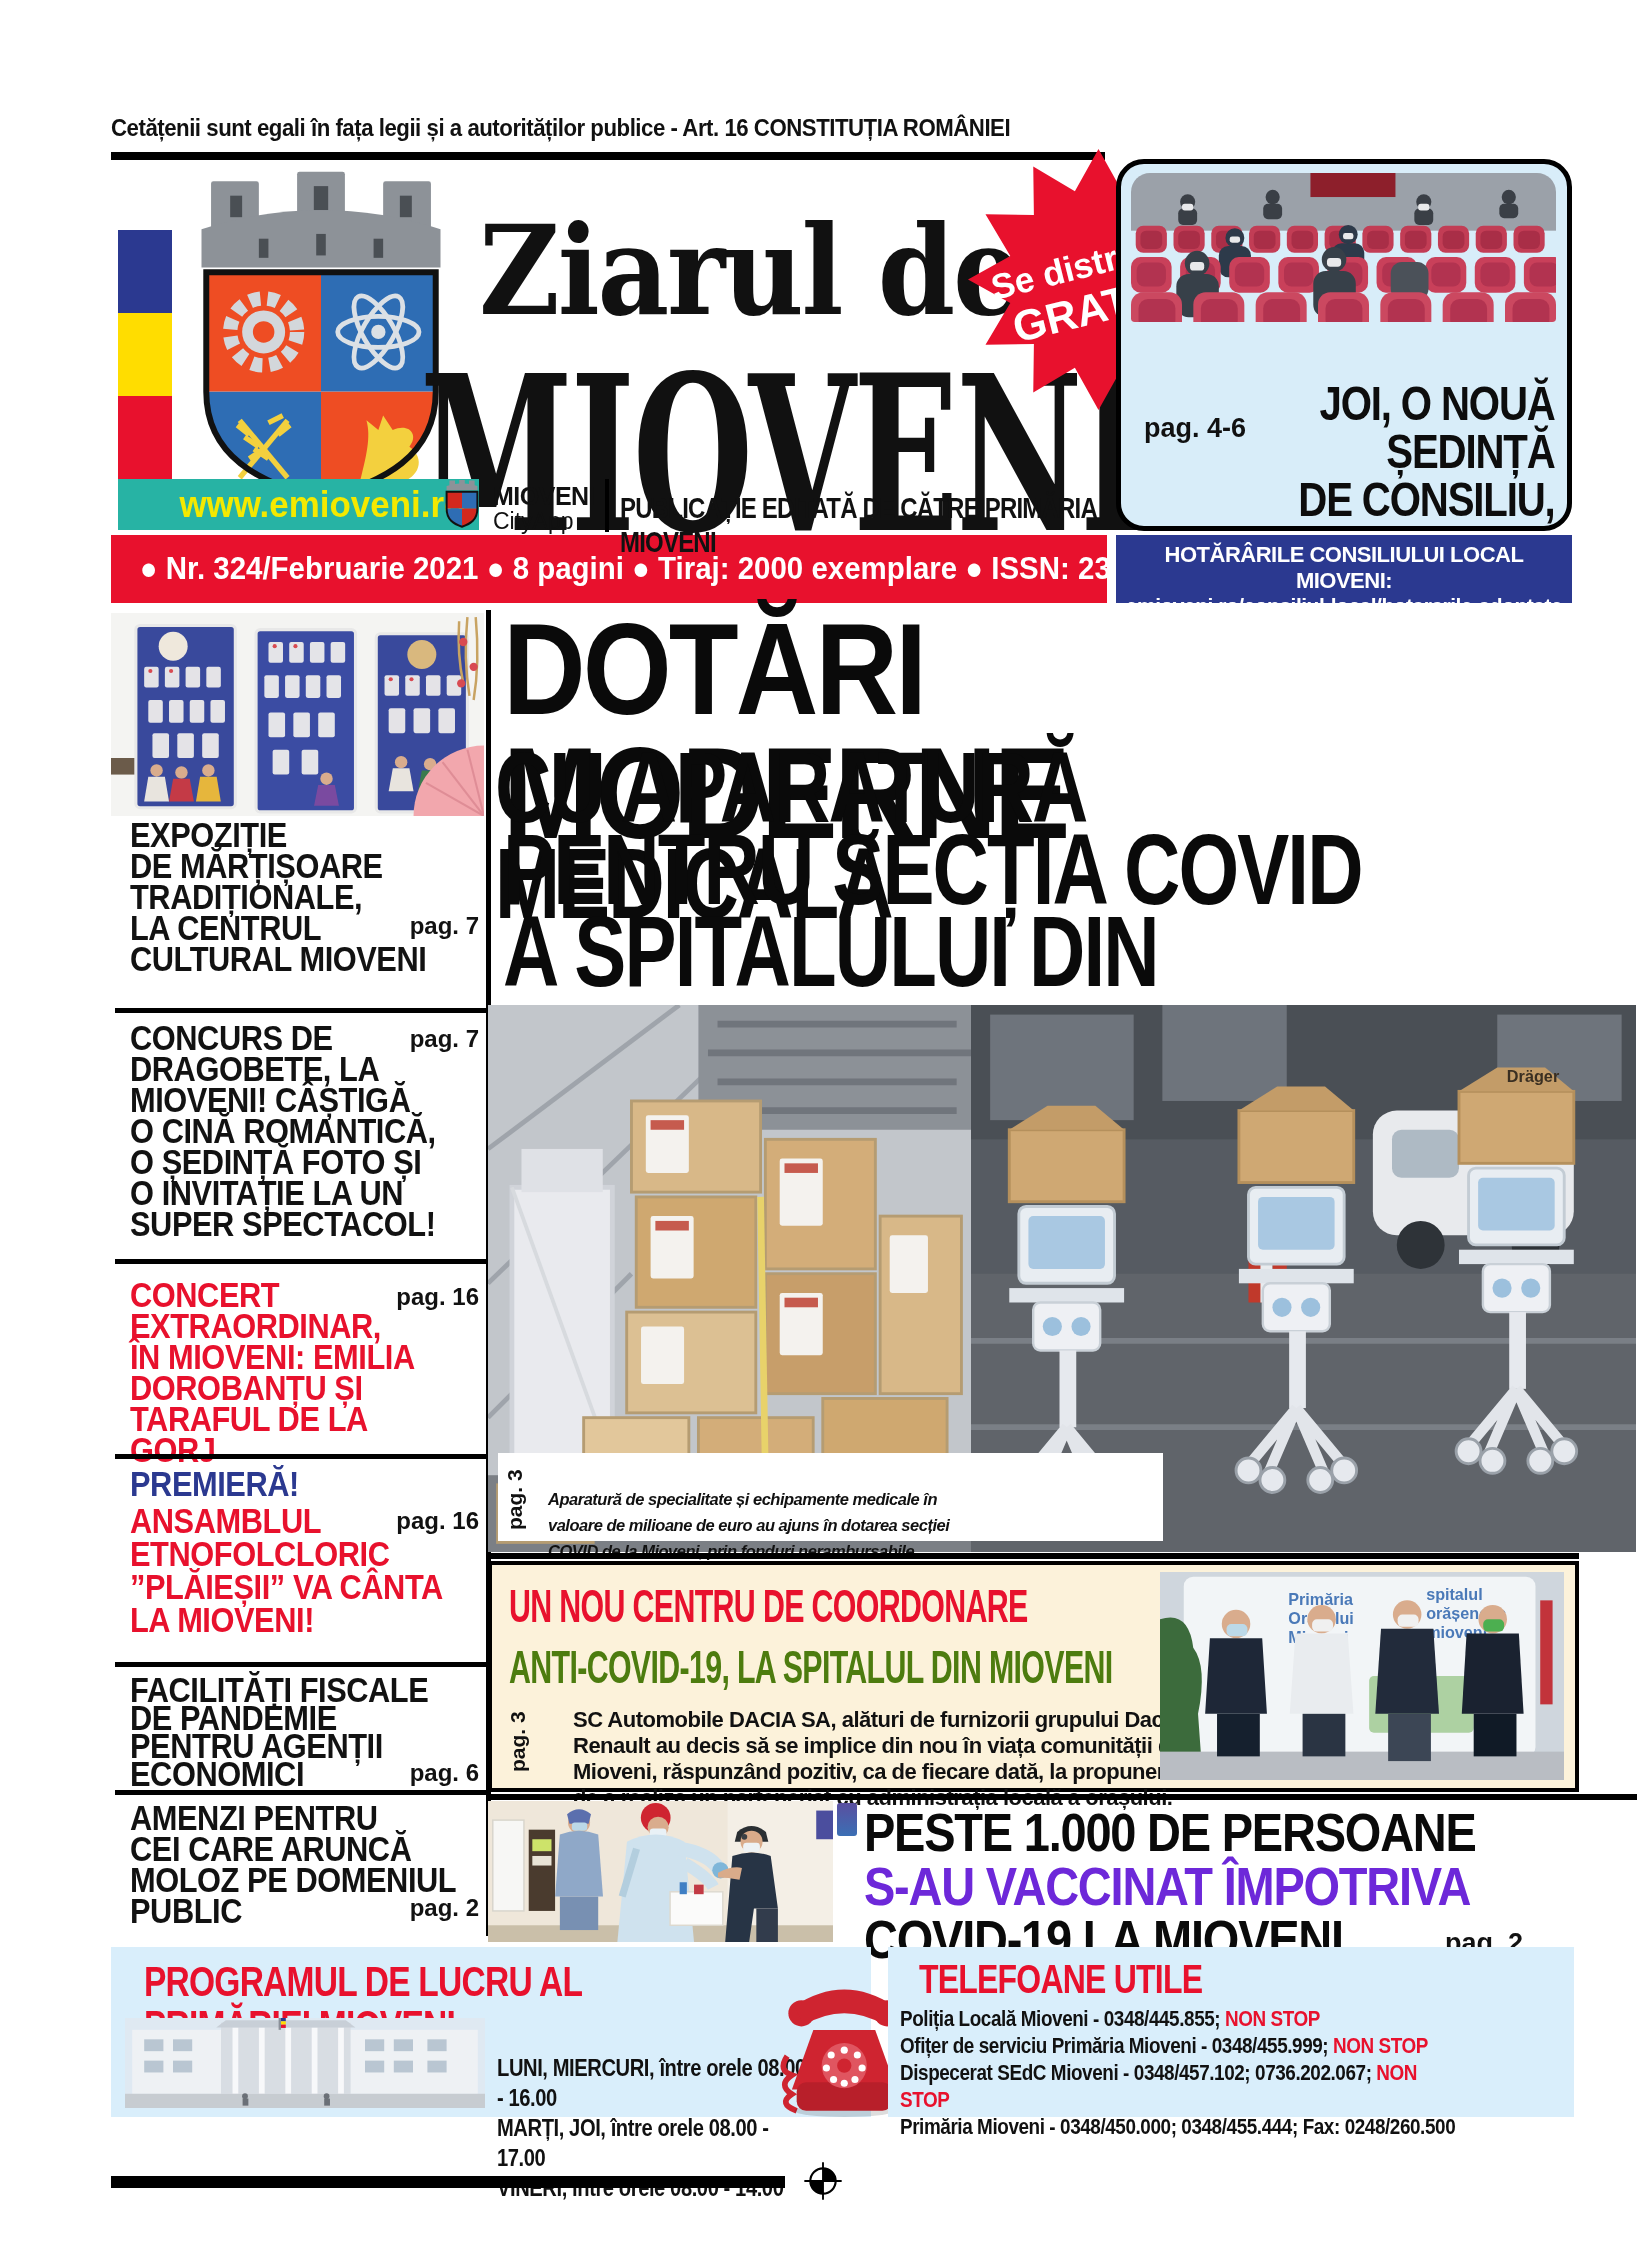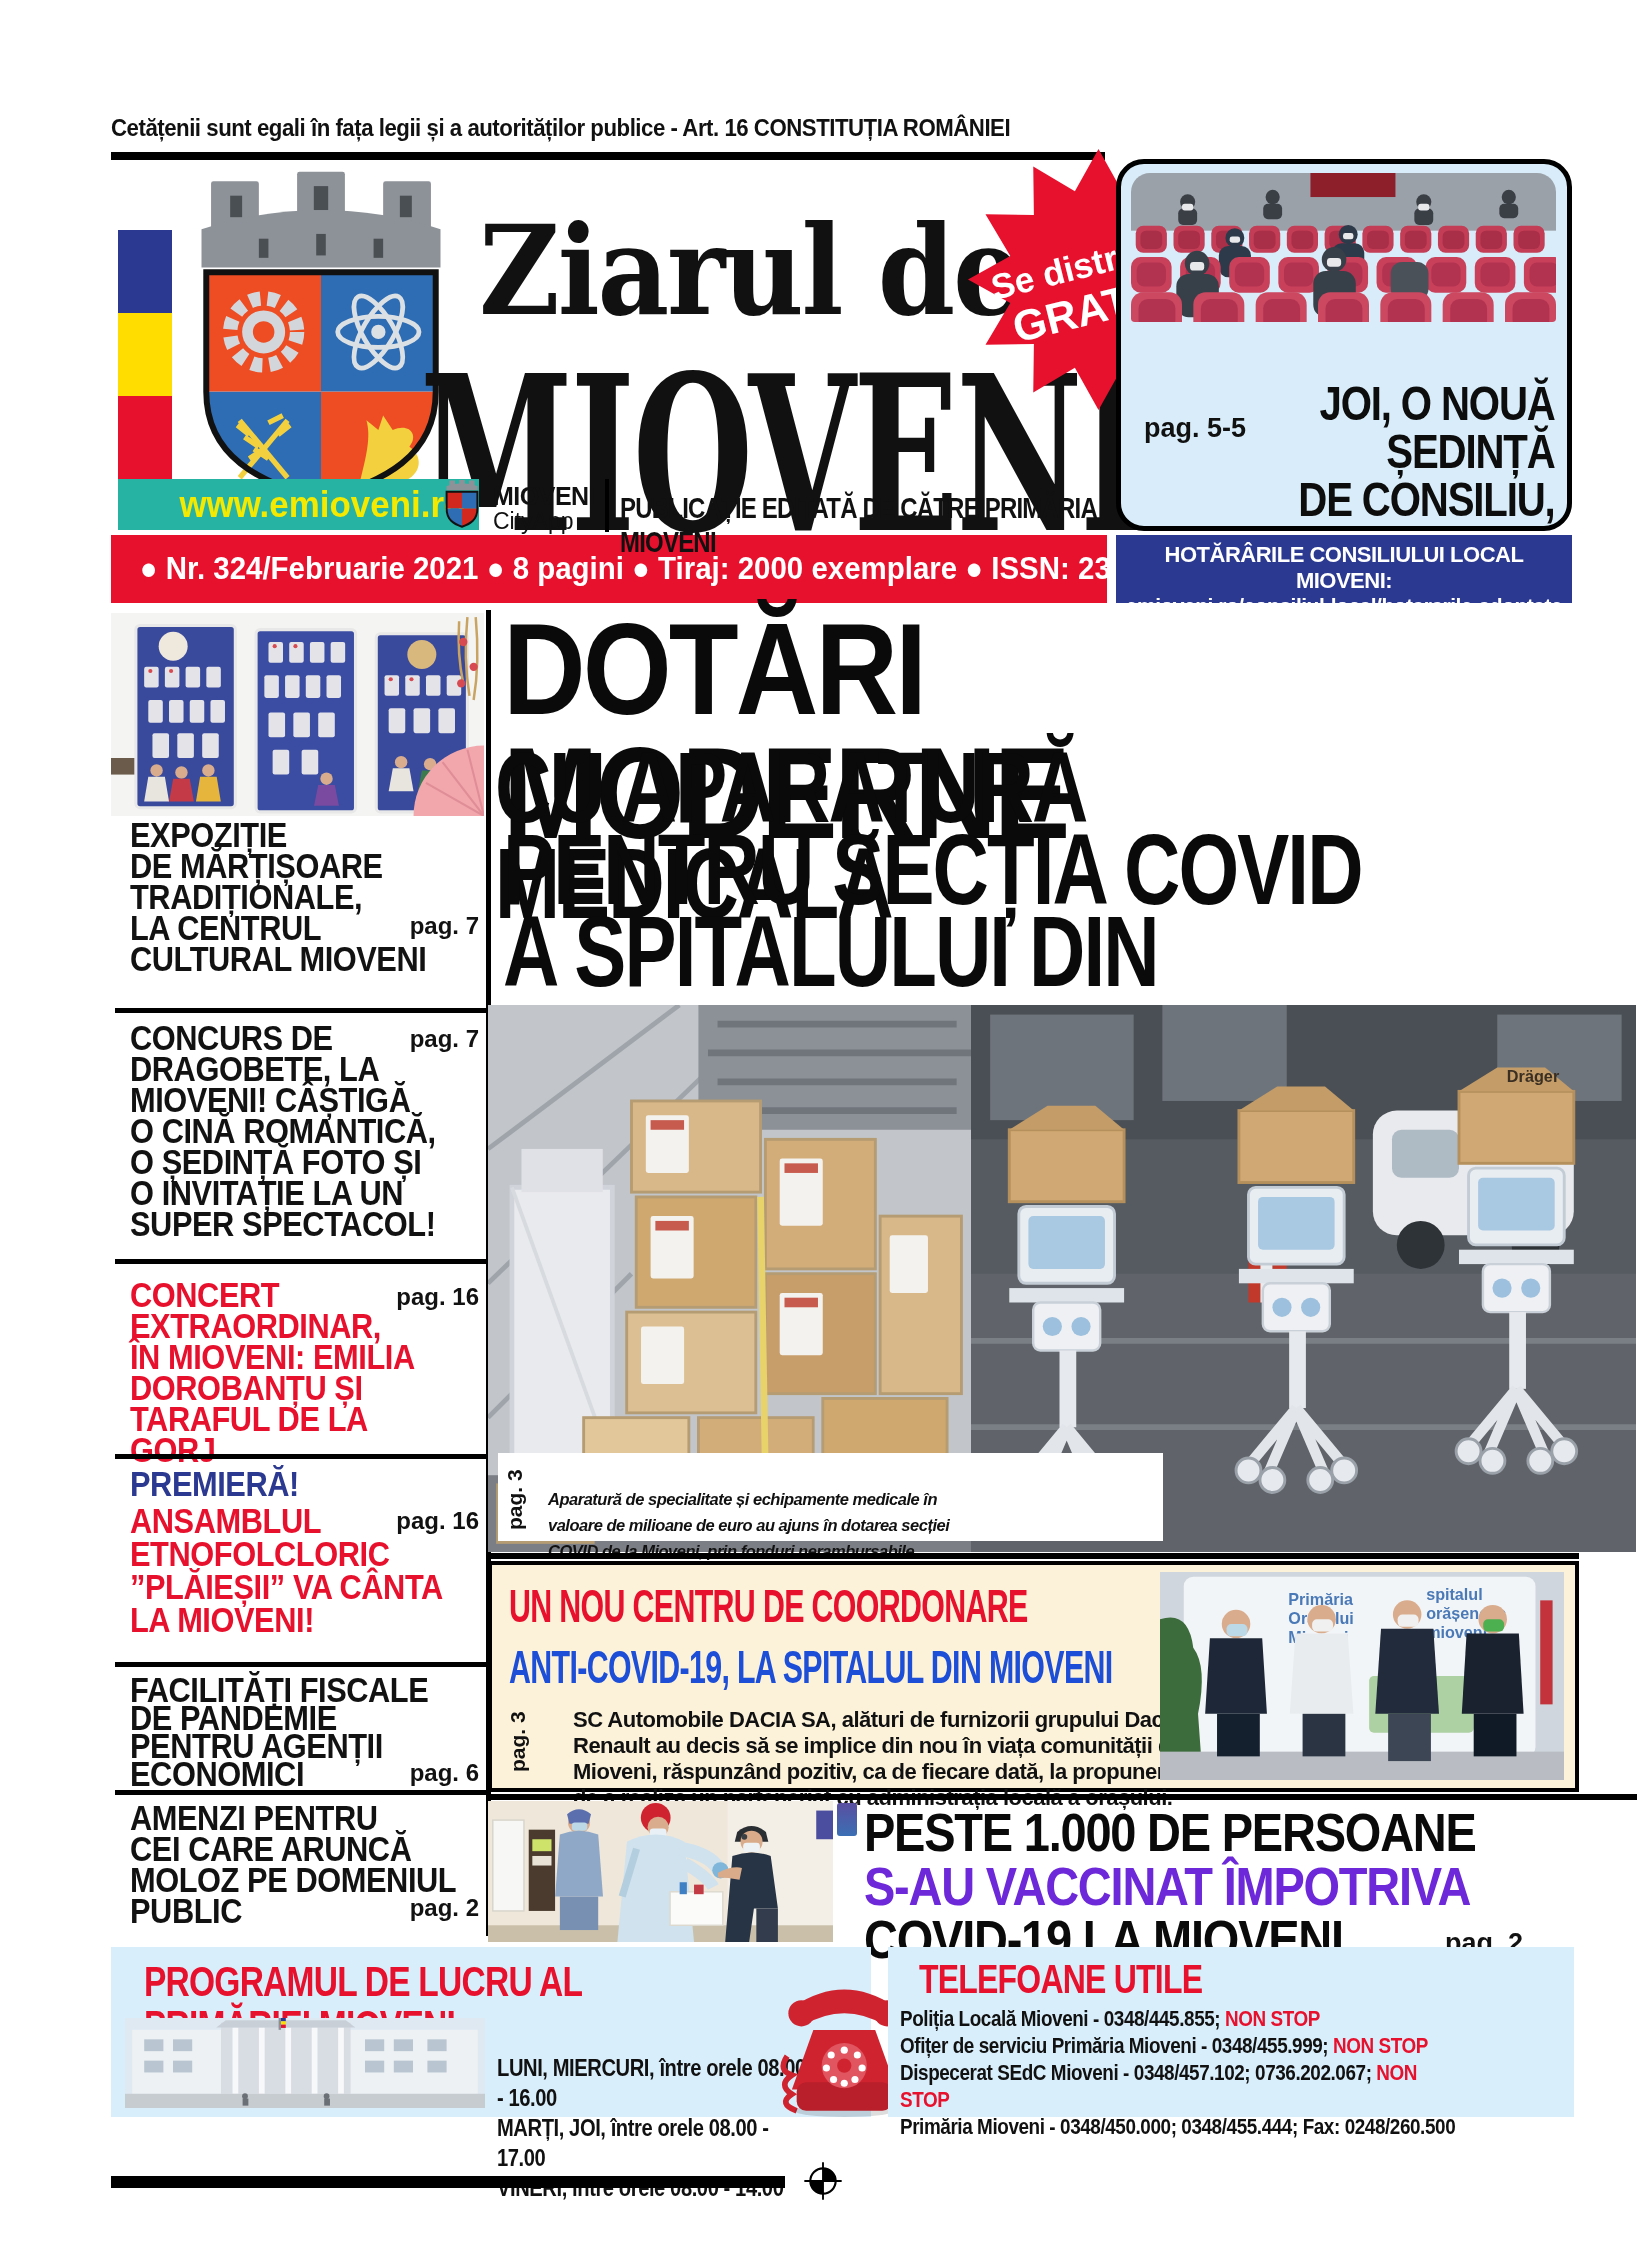--- a/index.html
+++ b/index.html
@@ -198,21 +198,21 @@
             <rect x="80.8" y="26.2" width="7.8" height="6.4" rx="2"></rect>
           </g>
       </svg>
     </div>
     <div class="abs" style="left:67px;right:12.4px;top:167px;text-align:right;font-size:49px;line-height:48px;font-weight:800;letter-spacing:-1.4px;color:#0d0d0d;white-space:pre-line;">
       <span class="cx" style="transform:scaleX(.82);transform-origin:right top;">JOI, O NOUĂ
 ȘEDINȚĂ
 DE CONSILIU,
 LA MIOVENI</span>
     </div>
-    <div class="abs" style="left:23px;top:249px;font-size:27px;font-weight:800;">pag. 5-5</div>
+    <div class="abs" style="left:23px;top:249px;font-size:27px;font-weight:800;">pag. 4-6</div>
   </div>
 
   <div class="abs" style="left:111px;top:535px;width:996px;height:68px;background:#e8112d;color:#fff;text-align:center;">
     <span class="cx" style="transform:scaleX(.95);transform-origin:center;font-size:31px;font-weight:800;line-height:68px;white-space:nowrap;">● Nr. 324/Februarie 2021 ● 8 pagini ● Tiraj: 2000 exemplare ● ISSN: 2360 - 1078</span>
   </div>
 
   <div class="abs" style="left:1116px;top:535px;width:456px;height:68px;background:#2b3990;color:#fff;text-align:center;">
     <div style="font-size:22px;font-weight:800;margin-top:6.7px;letter-spacing:-0.5px;">HOTĂRÂRILE CONSILIULUI LOCAL MIOVENI:</div>
     <div style="font-size:21px;font-weight:800;letter-spacing:-0.5px;">emioveni.ro/consiliul-local/hotararile-adoptate</div>
   </div>
@@ -510,21 +510,21 @@
 COVID de la Mioveni, prin fonduri nerambursabile.</span>
     </div>
   </div>
 
   <div class="rule" style="left:488px;top:1553px;width:1091px;height:5.7px;"></div>
 
   <div class="abs" style="left:488px;top:1561px;width:1091px;height:231px;background:#fcf2da;border:4.8px solid #000;box-sizing:border-box;">
     <div class="abs" style="left:17px;top:10.5px;font-size:46px;line-height:61px;font-weight:800;color:#e8112d;letter-spacing:-1px;">
       <span class="cx" style="transform:scaleX(.66);">UN NOU CENTRU DE COORDONARE</span>
     </div>
-    <div class="abs" style="left:17px;top:72px;font-size:46px;line-height:61px;font-weight:800;color:#1d4ed8;letter-spacing:-1px;">
+    <div class="abs" style="left:17px;top:72px;font-size:46px;line-height:61px;font-weight:800;color:#4d7c0f;letter-spacing:-1px;">
       <span class="cx" style="transform:scaleX(.66);">ANTI-COVID-19, LA SPITALUL DIN MIOVENI</span>
     </div>
     <div class="abs" style="left:14.4px;top:207px;transform:rotate(-90deg);transform-origin:left top;font-size:21px;font-weight:800;white-space:nowrap;">pag. 3</div>
     <div class="abs" style="left:81px;top:142px;width:622px;font-size:22px;line-height:26px;font-weight:700;letter-spacing:-0.5px;">SC Automobile DACIA SA, alături de furnizorii grupului Dacia-Renault au decis să se implice din nou în viața comunității din Mioveni, răspunzând pozitiv, ca de fiecare dată, la propunerea de a realiza un parteneriat cu administrația locală a orașului.</div>
     <div class="abs" style="left:668px;top:6.7px;width:404px;height:208px;overflow:hidden;">
       <svg viewBox="0 0 85 44" width="404" height="208" preserveAspectRatio="none">
         <rect width="85" height="44" fill="#cfd6dd"></rect>
         <rect x="5" y="1" width="74" height="38" rx="2" fill="#f2f5f7"></rect>
         <path d="M0,44 L0,10 Q6,8 7,16 Q10,20 8,30 L9,44 z" fill="#3c6b3c"></path>
         <g font-family="Liberation Sans,sans-serif" font-weight="bold" fill="#4a79b8" font-size="3.4">

